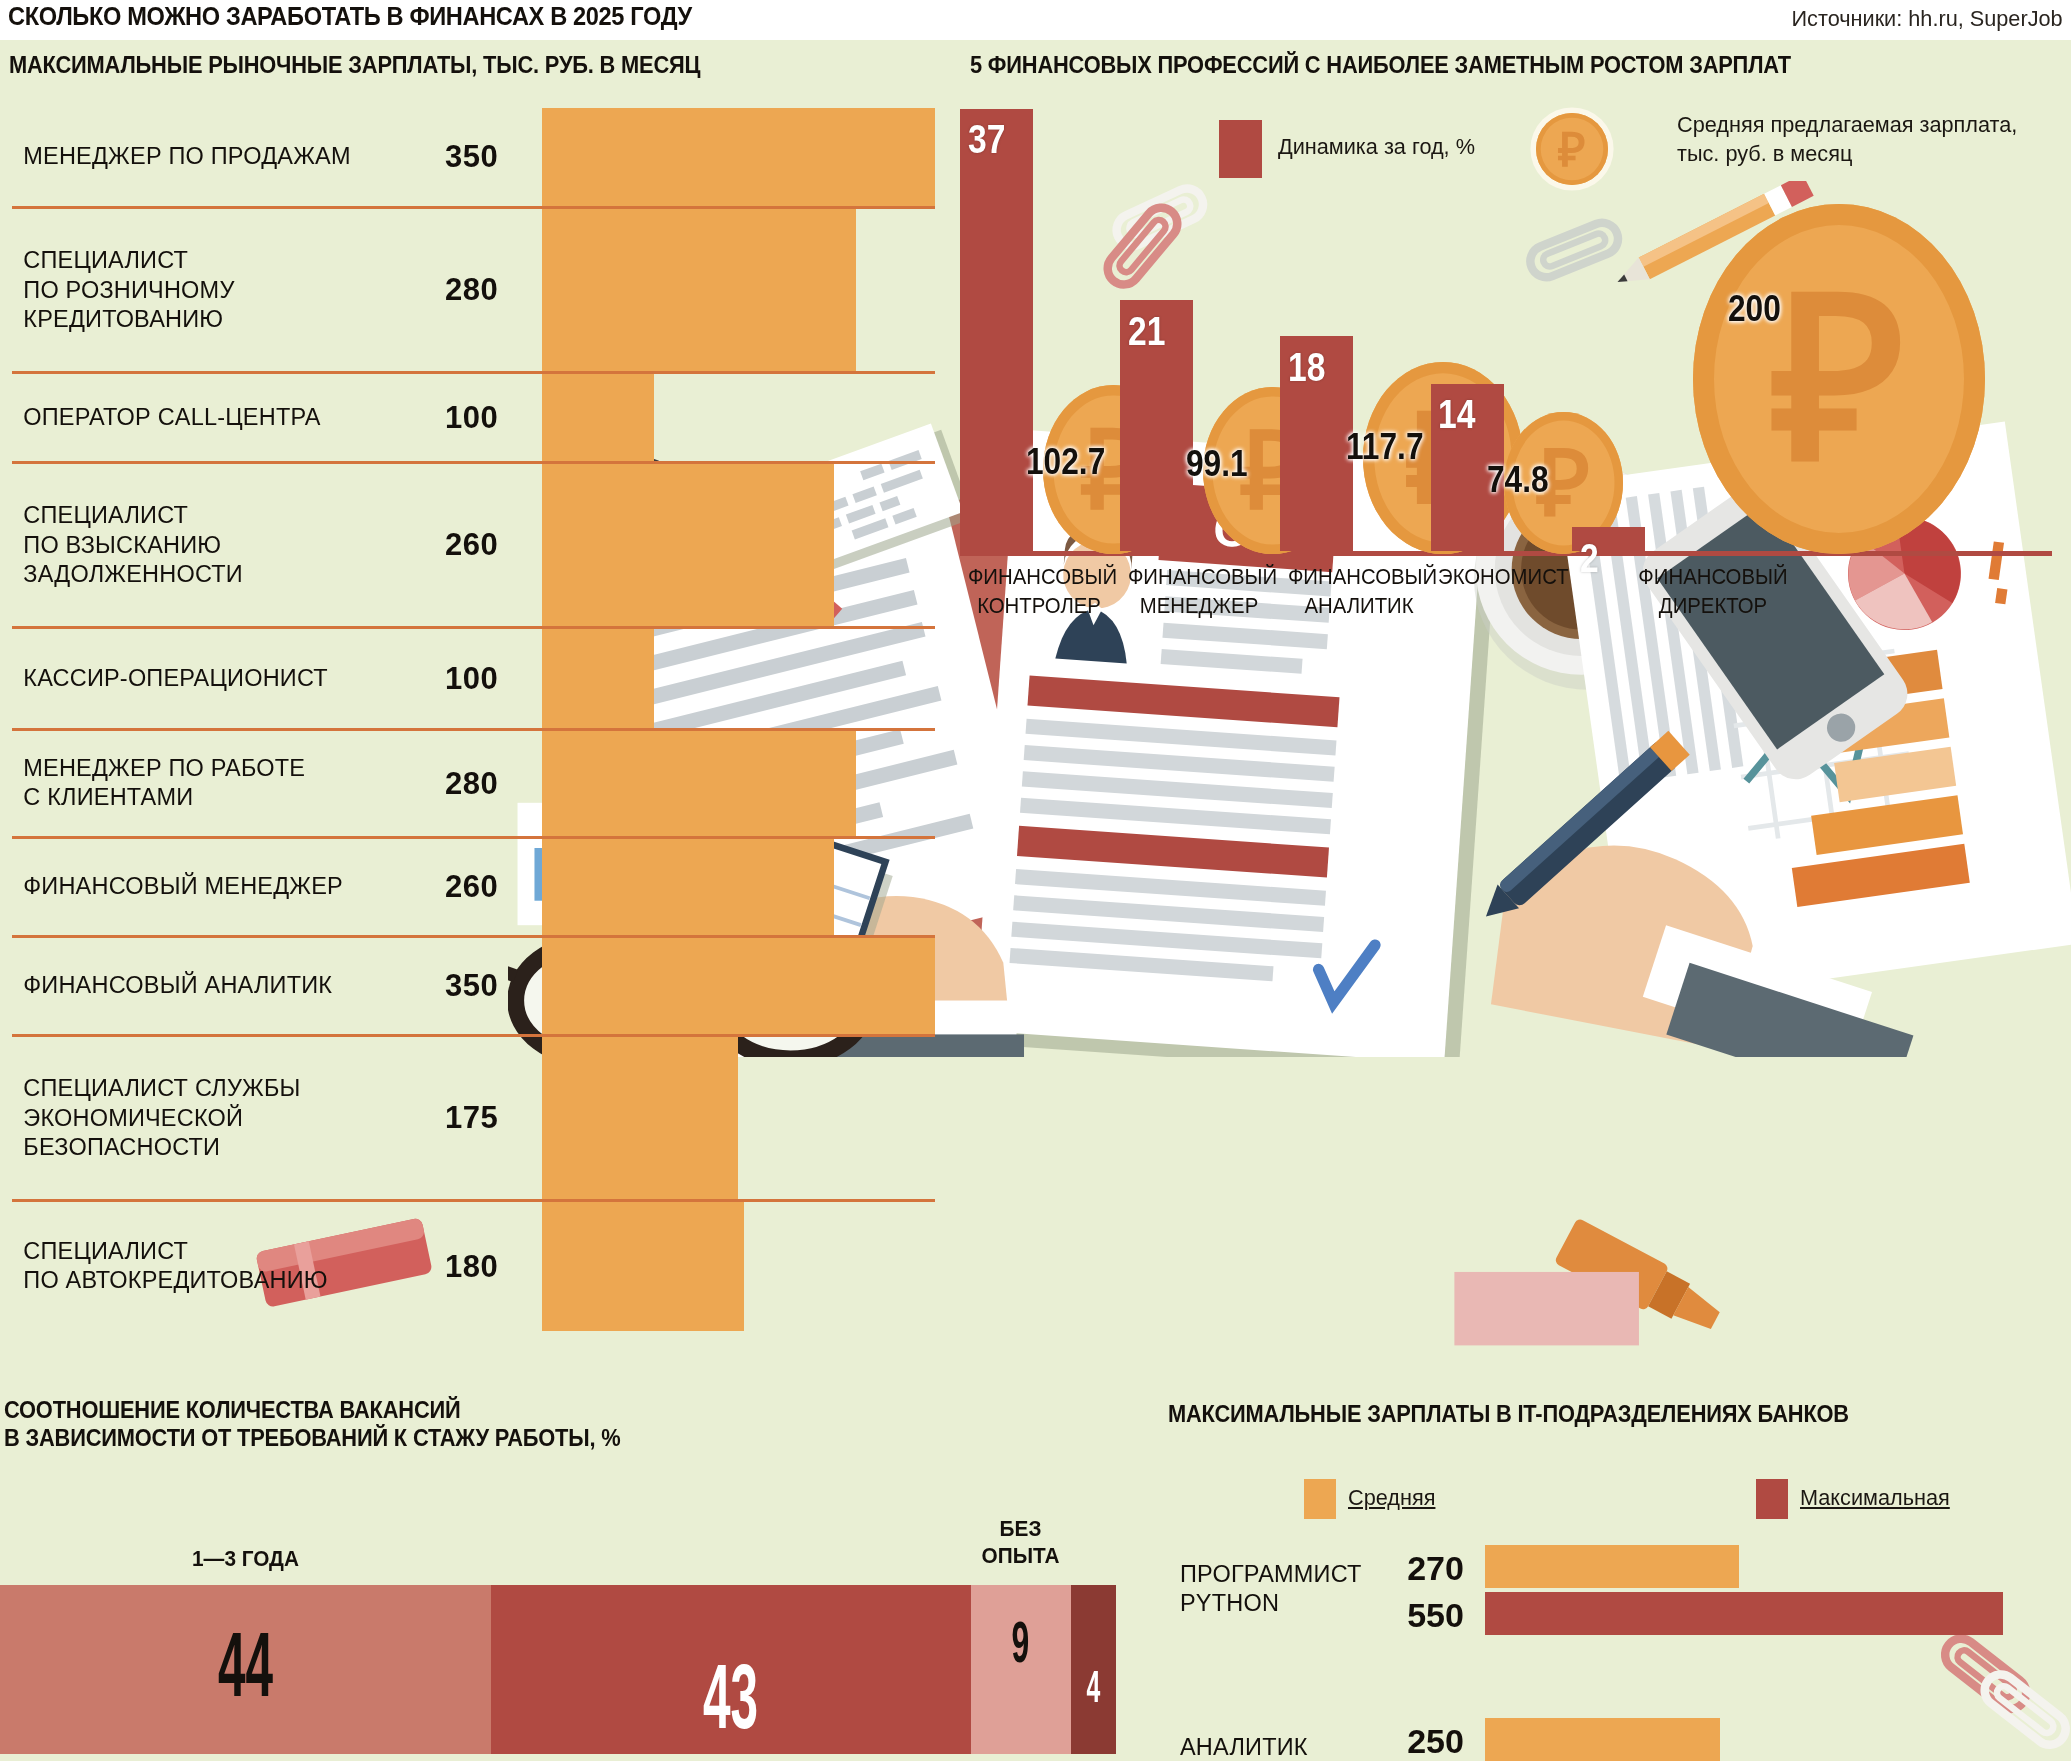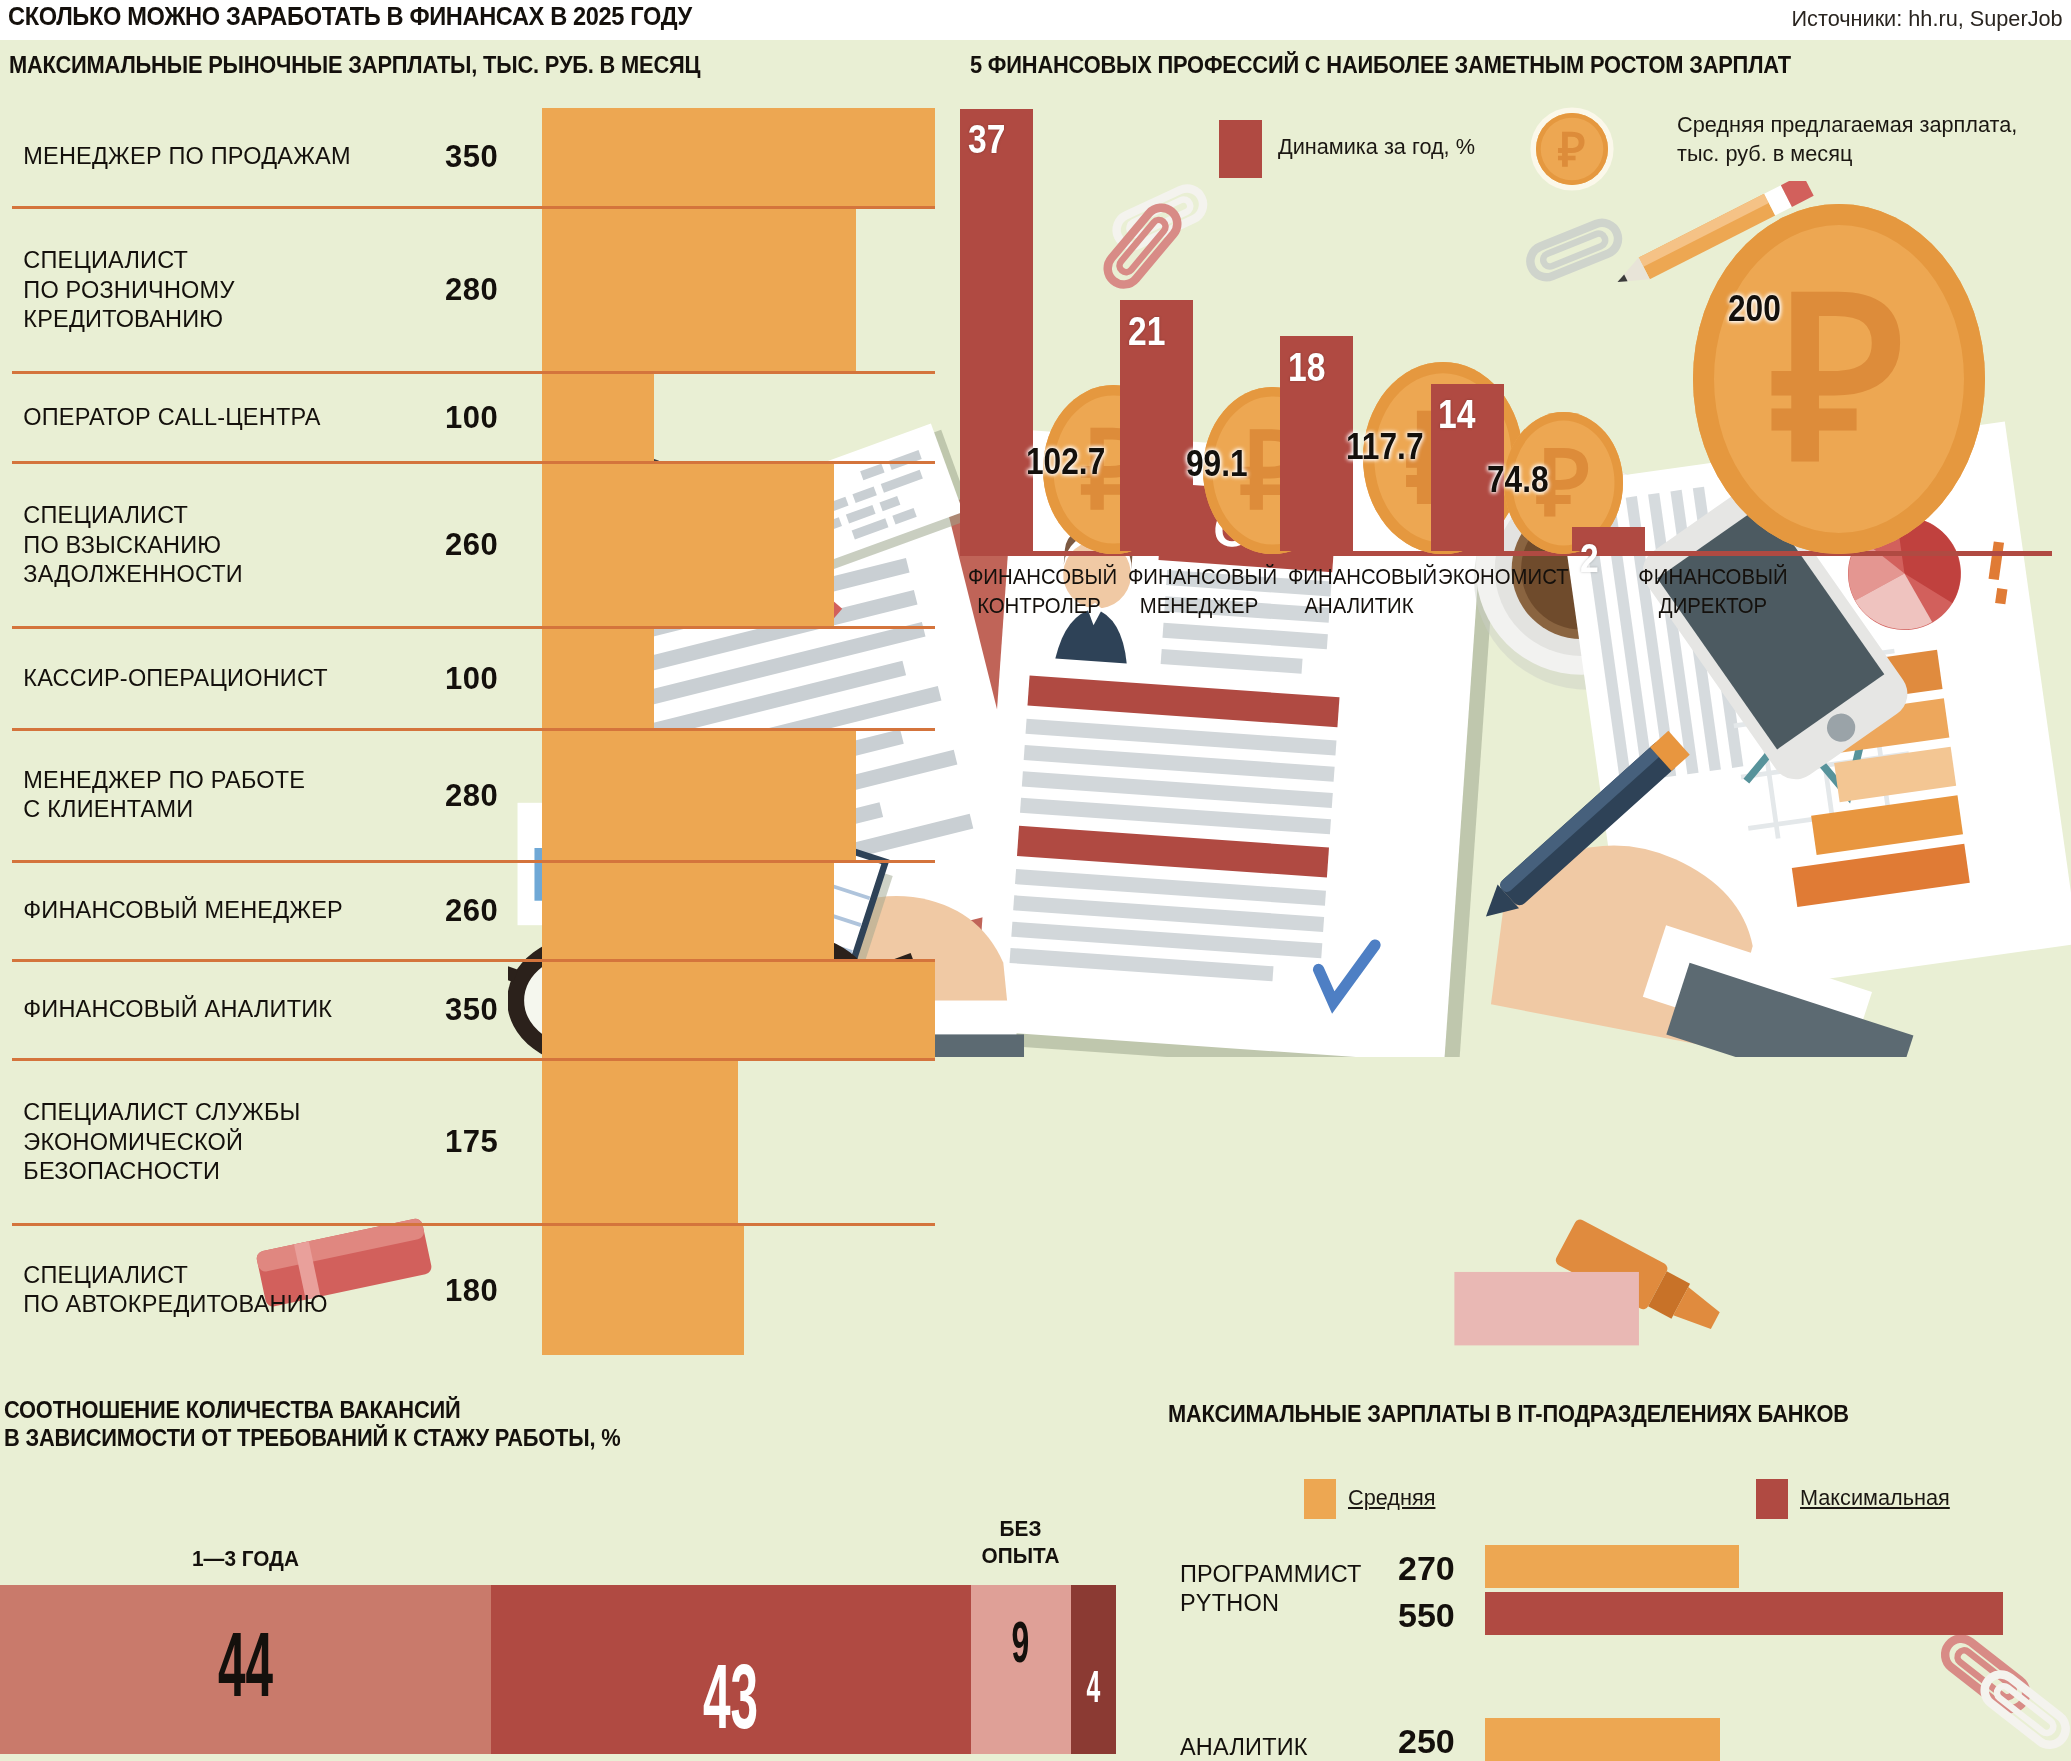--- a/index.html
+++ b/index.html
@@ -107,21 +107,21 @@
   
   #it { position: absolute; left: 1163px; top: 1394px; width: 909px; }
   .it-legend-sw { position: absolute; width: 32px; height: 40px; }
   .it-legend-txt { position: absolute; font-size: 21.7px; color: #1b1712; white-space: nowrap; text-decoration: underline; }
   .it-rowname {
     position: absolute; font-size: 23.5px; color: #14100C; line-height: 1.25;
     white-space: pre-line; letter-spacing: 0.2px;
   }
   .it-val {
     position: absolute; font-size: 34px; font-weight: 700; color: #14100C;
-    text-align: left; width: 75px;
+    text-align: center; width: 75px;
   }
   .it-bar { position: absolute; height: 43px; }
 
   
   .deco { position: absolute; pointer-events: none; }
 </style>
 </head>
 <body>
 
 <div id="root">
@@ -434,21 +434,21 @@
 ПО ВЗЫСКАНИЮ
 ЗАДОЛЖЕННОСТИ</div>
           <div class="lval">260</div>
           <div class="lbar" style="width: 292px;"></div>
         </div>
         <div class="lrow" style="height: 102px; text-align: center;">
           <div class="lname">КАССИР-ОПЕРАЦИОНИСТ</div>
           <div class="lval">100</div>
           <div class="lbar" style="width: 112px;"></div>
         </div>
-        <div class="lrow" style="height: 132px;">
+        <div class="lrow" style="height: 108px;">
           <div class="lname">МЕНЕДЖЕР ПО РАБОТЕ
 С КЛИЕНТАМИ</div>
           <div class="lval">280</div>
           <div class="lbar" style="width: 314px;"></div>
         </div>
         <div class="lrow" style="height: 99px;">
           <div class="lname">ФИНАНСОВЫЙ МЕНЕДЖЕР</div>
           <div class="lval">260</div>
           <div class="lbar" style="width: 292px;"></div>
         </div>

